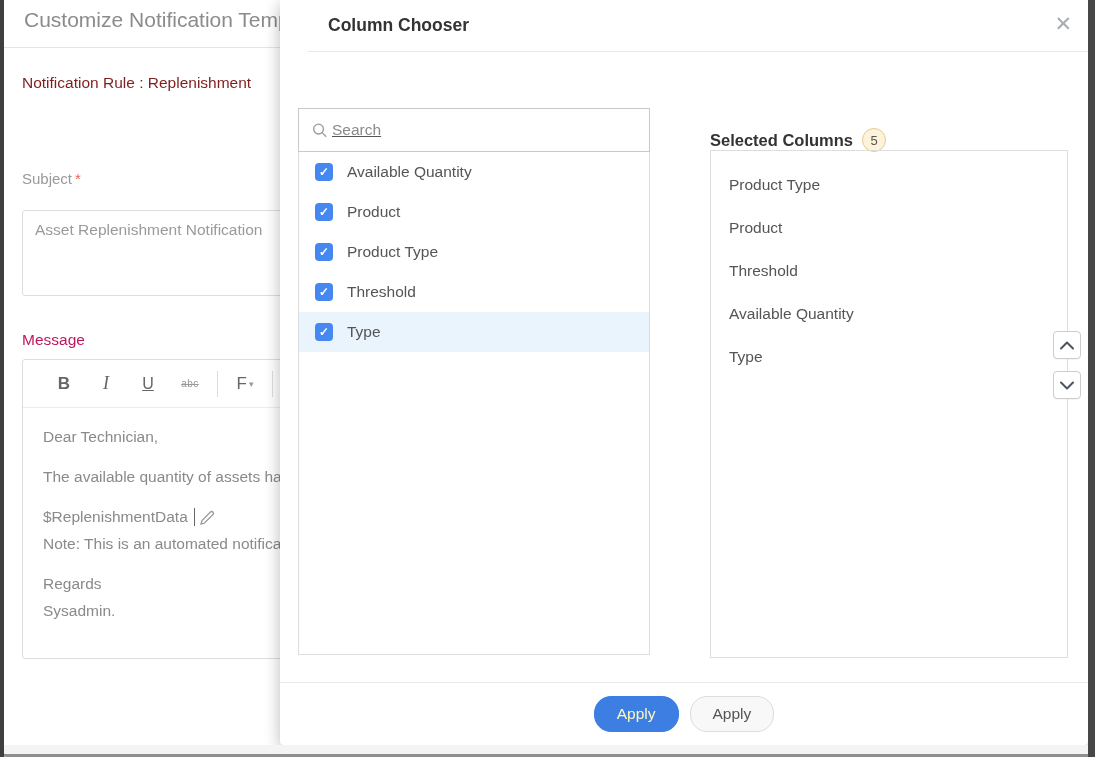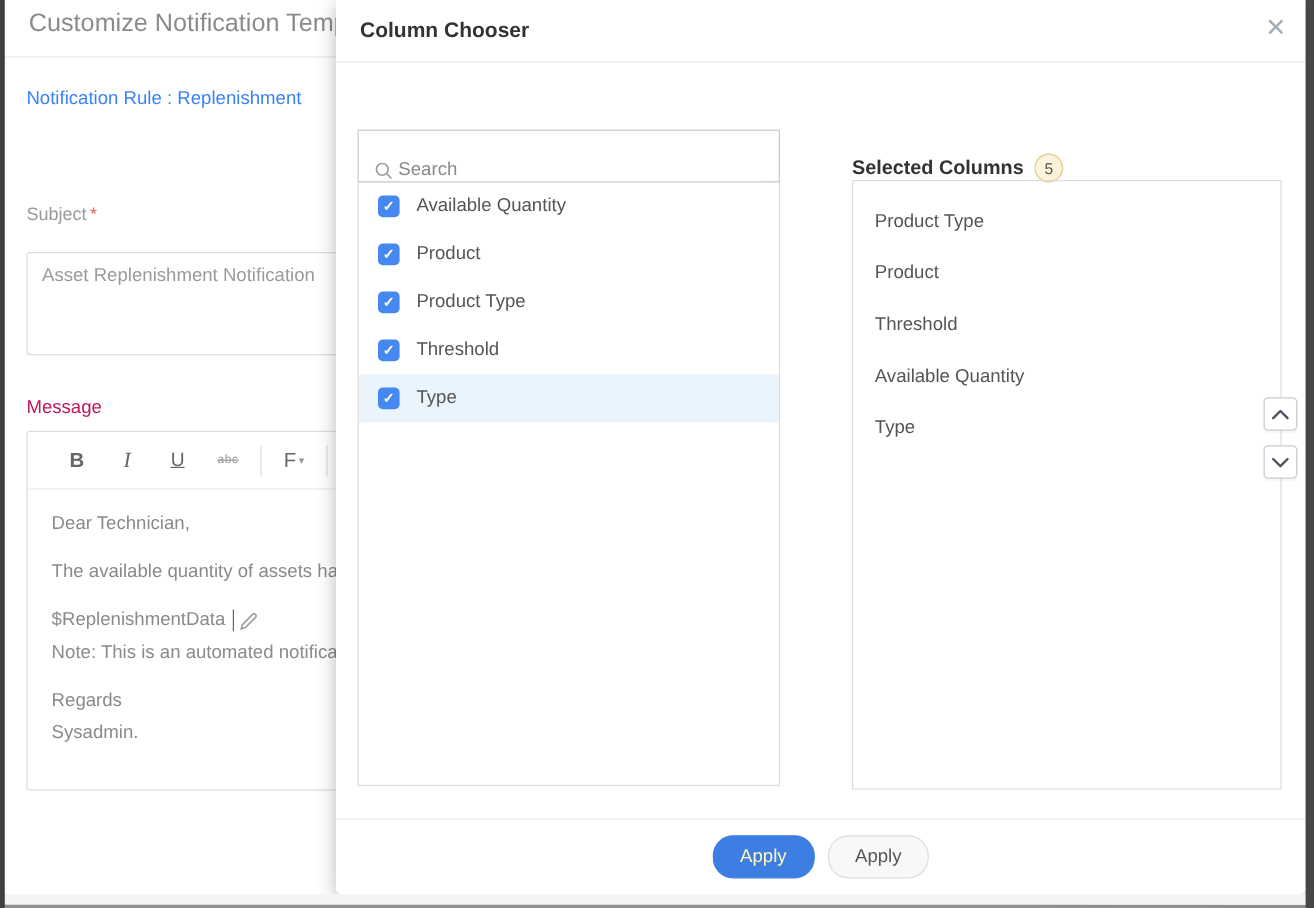--- a/index.html
+++ b/index.html
@@ -8,21 +8,21 @@
 
   
   .edge-left  { position:absolute; left:0; top:0; width:4px; height:757px; background:#3f3f3f; }
   .edge-right { position:absolute; left:1088px; top:0; width:7px; height:757px; background:#474747; }
   .edge-bottom{ position:absolute; left:0; bottom:0; width:100%; height:12px; background:#f4f4f4; border-bottom:3px solid #8f8f8f; border-radius:0 0 0 6px; }
 
   
   .bg-page { position:absolute; left:4px; top:0; width:1084px; height:745px; background:#fff; }
   .bg-title { position:absolute; left:20px; top:8px; font-size:21px; color:#8b8b8b; white-space:nowrap; }
   .bg-divider { position:absolute; left:0; top:47px; width:100%; height:1px; background:#e4e4e4; }
-  .bg-rule { position:absolute; left:18px; top:74px; font-size:15.5px; color:#3b82f6; white-space:nowrap; }
+  .bg-rule { position:absolute; left:18px; top:74px; font-size:15.5px; color:#7f1d1d; white-space:nowrap; }
 
   .subject-label { position:absolute; left:18px; top:170px; font-size:15px; color:#9a9a9a; }
   .req { color:#e8645a; margin-left:3px; }
   .subject-box { position:absolute; left:18px; top:210px; width:560px; height:86px; border:1px solid #ddd; border-radius:3px; padding:10px 12px; font-size:15.5px; color:#9a9a9a; }
 
   .message-label { position:absolute; left:18px; top:331px; font-size:15.5px; color:#be185d; }
   .editor-box { position:absolute; left:18px; top:359px; width:560px; height:300px; border:1px solid #ddd; border-radius:3px; }
   .toolbar { height:48px; border-bottom:1px solid #ececec; display:flex; align-items:center; padding-left:20px; gap:0; color:#777; }
   .tb-btn { width:42px; text-align:center; cursor:pointer; }
   .tb-b { font-weight:bold; font-size:17px; color:#666; }
@@ -35,30 +35,30 @@
   .dd-arrow { font-size:9px; color:#999; vertical-align:2px; margin-left:2px; }
   .editor-content { padding:20px 20px; font-size:15.5px; color:#8a8a8a; }
   .editor-content p { margin-bottom:9px; white-space:nowrap; }
   .editor-content .gap { margin-bottom:22px; }
   .var-line { display:flex; align-items:center; gap:2px; }
   .caret-bar { display:inline-block; width:1px; height:18px; background:#666; margin-left:4px; }
   .pencil { margin-left:2px; }
 
   
   .modal { position:absolute; left:280px; top:0; width:808px; height:745px; background:#fff;
-           box-shadow:0 4px 16px rgba(0,0,0,0.28); border-radius:0 0 4px 4px; }
+           box-shadow:0 4px 16px rgba(0,0,0,0.28); border-radius:0 0 4px 4px;padding-left:28px; }
   .modal-header { position:relative; height:52px; border-bottom:1px solid #e8e8e8; }
   .modal-title { position:absolute; left:20px; top:15px; font-size:17.5px; font-weight:bold; color:#333; }
   .modal-close { position:absolute; right:16px; top:13px; font-size:21px; color:#a6adb4; cursor:pointer; line-height:1; font-weight:normal; }
 
   .variable-chip { position:absolute; left:18px; top:66px; background:#f2f2f2; padding:6px 9px; font-size:15px; color:#333; }
   .variable-chip b { margin-left:4px; }
 
   
-  .search-box { position:absolute; left:18px; top:108px; width:352px; height:44px; border:1px solid #c9c9c9; display:flex; align-items:flex-end; padding:0 13px; gap:4px; background:#fff; z-index:2; }
+  .search-box { position:absolute; left:18px; top:108px; width:352px; height:44px; border:1px solid #c9c9c9; display:flex; align-items:center; padding:0 13px; gap:4px; background:#fff; z-index:2;text-decoration:underline; }
   .search-box input { border:none; outline:none; font-size:15.5px; color:#555; width:100%; font-family:"Liberation Sans", sans-serif; }
   .search-box input::placeholder { color:#8a8a8a; }
   .list-box { position:absolute; left:18px; top:151px; width:352px; height:504px; border:1px solid #ddd; overflow:hidden; }
   .opt-row { height:40px; display:flex; align-items:center; padding-left:16px; gap:14px; cursor:pointer; }
   .opt-row.hl { background:#eaf4fd; }
   .cb { width:18px; height:18px; background:#4688f1; border-radius:4px; display:flex; align-items:center; justify-content:center; flex:0 0 auto; }
   .cb i { font-style:normal; color:#fff; font-size:12px; font-weight:bold; line-height:1; }
   .opt-label { font-size:15.5px; color:#555; }
 
   

